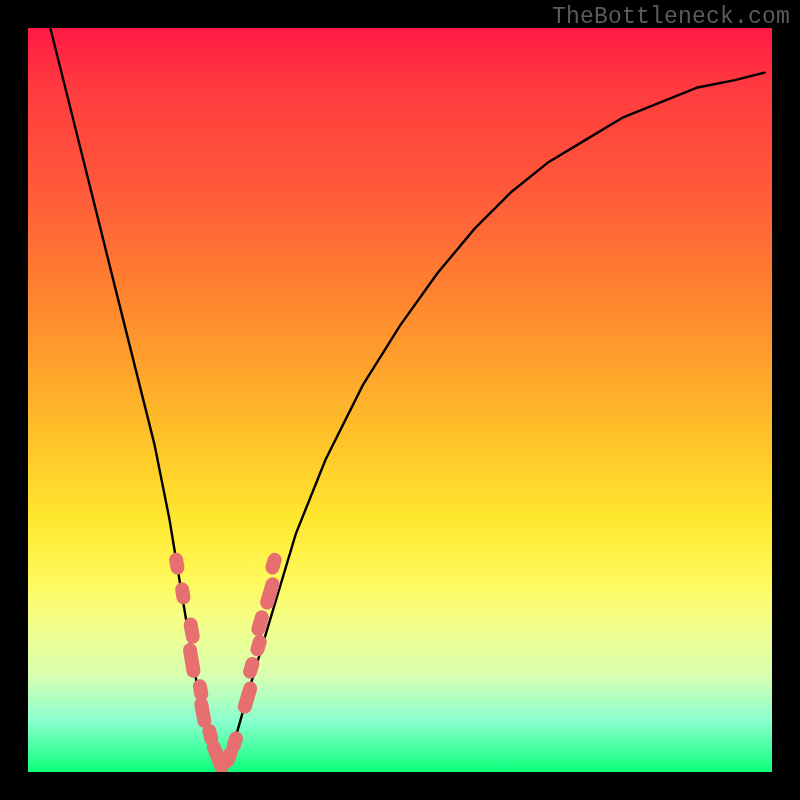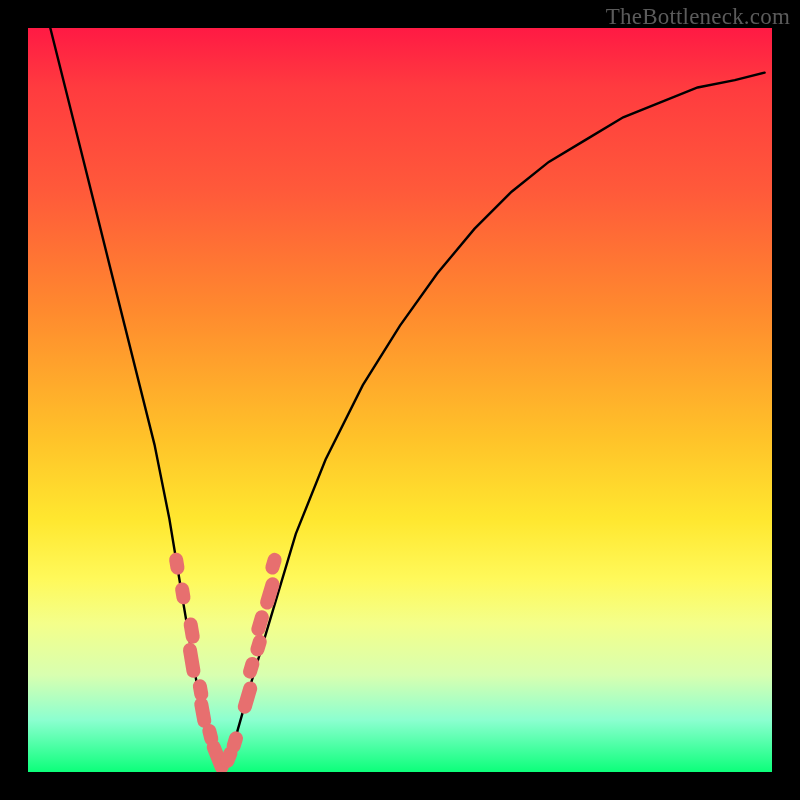--- a/index.html
+++ b/index.html
@@ -42,21 +42,21 @@
   }
   .watermark {
     position: absolute;
     top: 4px;
     right: 10px;
     color: #5b5b5b;
     font-size: 23px;
     font-weight: 400;
     letter-spacing: 0.2px;
     user-select: none;
-    font-family: Liberation Serif, serif;
+    font-family: Liberation Mono, monospace;
   }
   svg.curve {
     position: absolute;
     top: 0;
     left: 0;
   }
 </style>
 </head>
 <body>
 

